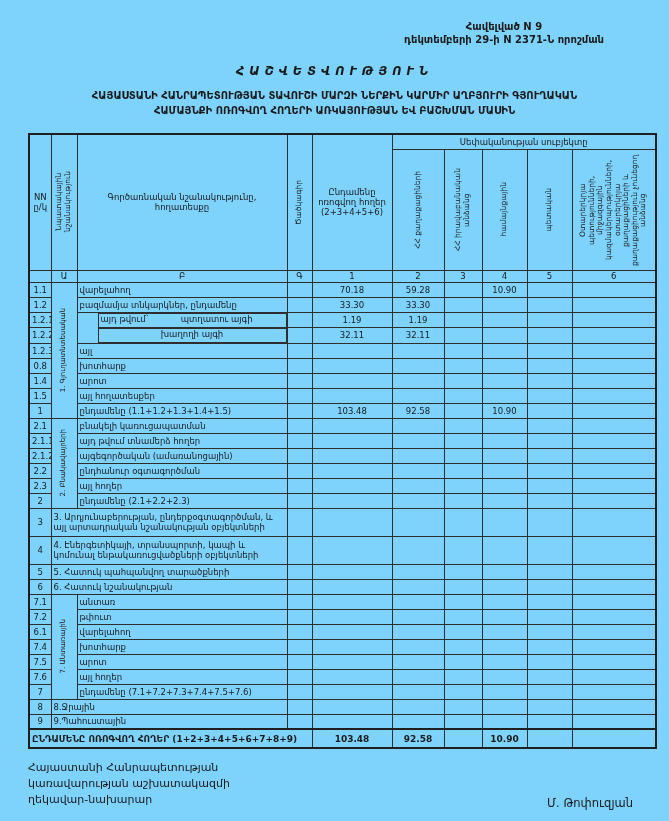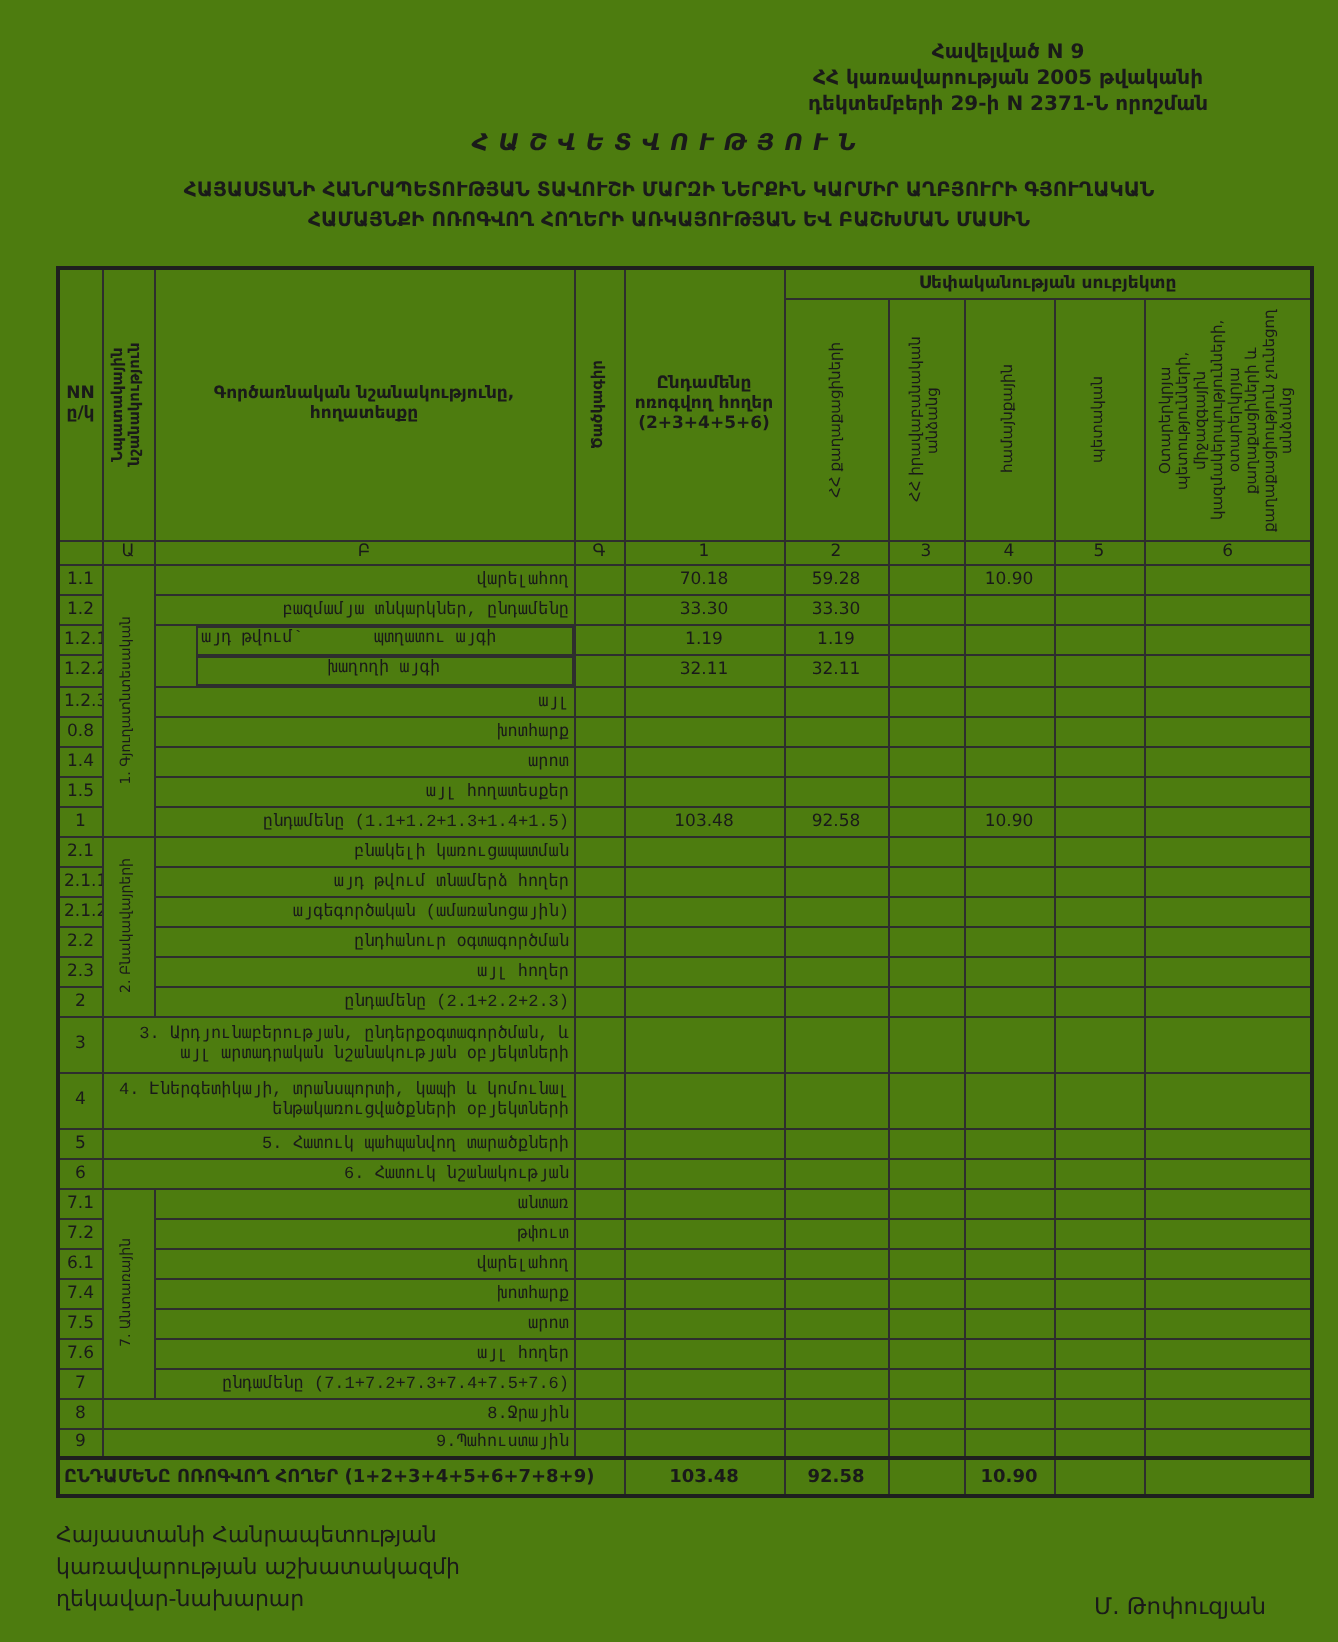--- a/index.html
+++ b/index.html
@@ -1,59 +1,58 @@
 <!DOCTYPE html>
 <html><head>
 <meta charset="utf-8">
 <style>
   * { box-sizing: border-box; }
   html,body { margin:0; padding:0; background:#ffffff; }
   .page {
-    position:relative; width:669px; height:821px; background:#4d7c0f;
+    position:relative; width:669px; height:821px; background:#7dd3fc;
     font-family:"DejaVu Sans", sans-serif; color:#1a1a1a; overflow:hidden;
   }
   .annex { position:absolute; top:20px; right:10px; width:310px; text-align:center;
            font-size:10px; font-weight:bold; line-height:1.3; }
   .title { position:absolute; top:64px; left:0; right:0; text-align:center;
            font-size:11.5px; font-weight:bold; letter-spacing:5px;font-style:italic; }
   .subtitle { position:absolute; top:88px; left:0; right:0; text-align:center;
               font-size:10px; font-weight:bold; line-height:1.5; }
 
   table.main { position:absolute; top:133px; left:28px; width:627px;
                border-collapse:collapse; table-layout:fixed; border:2px solid #1f1f1f; }
   table.main td { border:1px solid #2e2e2e; padding:0 2px; font-size:8.5px;
                   vertical-align:middle; overflow:hidden; }
   .hc { text-align:center; font-size:8px; line-height:1.2; }
-  .own-title td { height:15px;font-weight:bold; }
+  .own-title td { height:15px; }
   .h2 { height:108px; }
   .vert > div { writing-mode:vertical-rl; transform:rotate(180deg); margin:2px auto;
                 max-height:116px; font-size:7.5px; line-height:1.15; text-align:center; }
   .grp > div { writing-mode:vertical-rl; transform:rotate(180deg); margin:2px auto;
                font-size:7px; line-height:1.1; text-align:center; }
   .letters td { height:12px; text-align:center; font-size:8px; padding:0; }
   .r td { height:15px; }
   .tall td { height:28px; }
   .c-no { text-align:center; font-size:8px; }
-  .c-lbl { text-align:right; font-size:8.8px;font-family:Liberation Mono, monospace; }
+  .c-lbl { text-align:left; font-size:8.8px; }
   .c-v { text-align:center; font-size:8.8px; }
   .split { display:flex;margin-left:20px; }
   .split .s2 { margin:0 auto; }
   tr.total td { height:19px; font-weight:bold; font-size:9px; border-top:2px solid #1f1f1f; }
   .t-lbl { padding-left:5px; }
   .footer { position:absolute; left:28px; top:760px; font-size:11px; line-height:1.45; }
   .sig { position:absolute; right:36px; top:796px; font-size:11.5px; }
 </style>
 </head>
 <body>
 
 <div class="page">
 
   <div class="annex">
     <div>Հավելված N 9</div>
-    <div>ՀՀ կառավարության 2005 թվականի</div>
     <div>դեկտեմբերի 29-ի N 2371-Ն որոշման</div>
   </div>
 
   <div class="title">ՀԱՇՎԵՏՎՈՒԹՅՈՒՆ</div>
 
   <div class="subtitle">
     <div>ՀԱՅԱՍՏԱՆԻ ՀԱՆՐԱՊԵՏՈՒԹՅԱՆ ՏԱՎՈՒՇԻ ՄԱՐԶԻ ՆԵՐՔԻՆ ԿԱՐՄԻՐ ԱՂԲՅՈՒՐԻ ԳՅՈՒՂԱԿԱՆ</div>
     <div>ՀԱՄԱՅՆՔԻ ՈՌՈԳՎՈՂ ՀՈՂԵՐԻ ԱՌԿԱՅՈՒԹՅԱՆ ԵՎ ԲԱՇԽՄԱՆ ՄԱՍԻՆ</div>
   </div>
 

